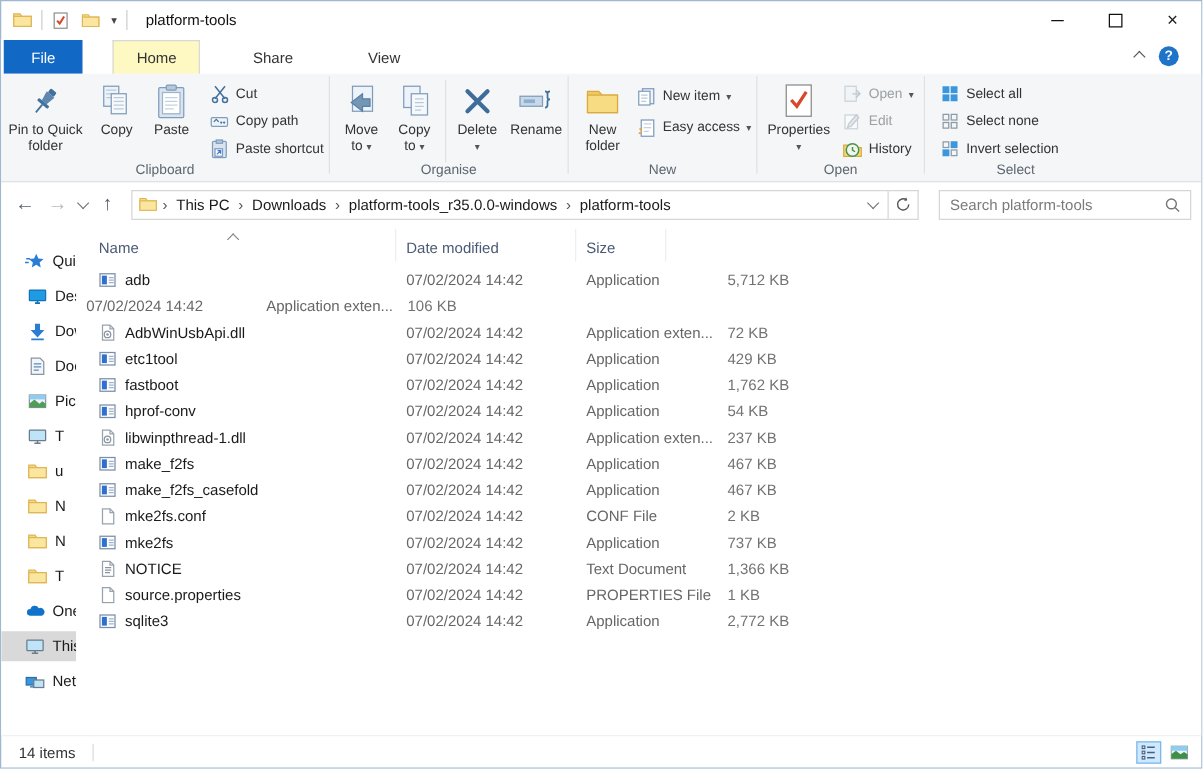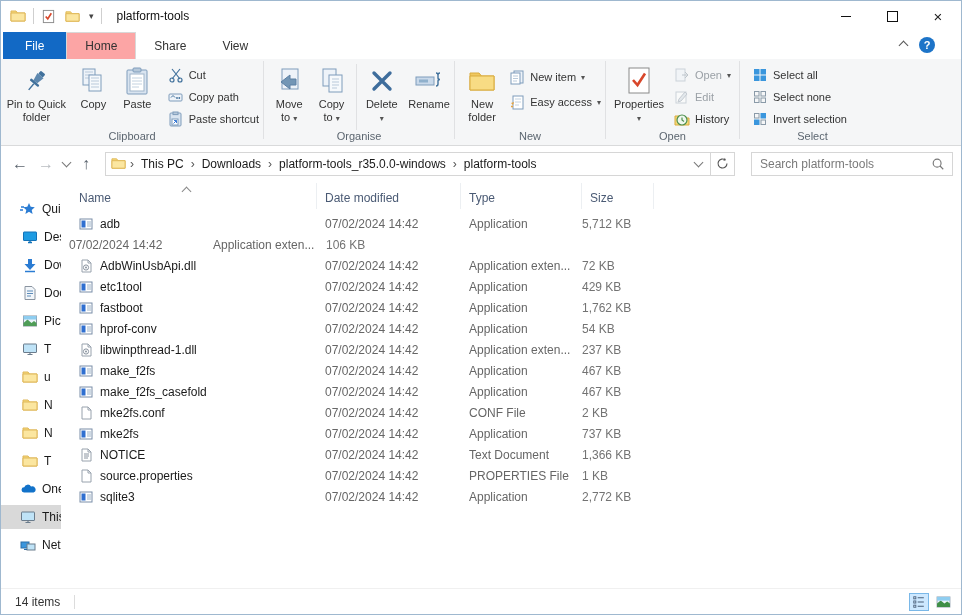--- a/index.html
+++ b/index.html
@@ -11,24 +11,24 @@
   .tbsep{width:1px;height:16px;background:#cfcfcf;margin:0 7px;}
   .qat{display:flex;align-items:center;gap:9px;}
   .qat .dd{font-size:9px;color:#444;}
   .title-text{margin-left:8px;color:#111;}
   .wctrls{margin-left:auto;display:flex;height:30px;}
   .wbtn{width:46px;height:30px;display:flex;align-items:center;justify-content:center;color:#222;}
   .ico-min{width:10px;height:1px;background:#111;display:block;}
   .ico-max{width:9px;height:9px;border:1px solid #111;display:block;}
   .ico-close{font-size:15px;line-height:1;}
   
-  .tabrow{position:absolute;top:30px;left:0;right:12px;height:28px;display:flex;align-items:flex-end;background:#fff;}
+  .tabrow{position:absolute;top:30px;left:0;right:4px;height:28px;display:flex;align-items:flex-end;background:#fff;gap:24px;}
   .tab{padding:0 18px;height:27px;display:flex;align-items:center;color:#333;}
   .tab-file{background:#1269c5;color:#fff;height:27px;margin-left:2px;padding:0 22px;}
-  .tab-active{background:#fca5a5;border:1px solid #d8d8d8;border-bottom:none;height:26px;}
+  .tab-active{background:#fef9c3;border:1px solid #d8d8d8;border-bottom:none;height:26px;}
   .tab-tools{margin-left:auto;display:flex;align-items:center;gap:12px;margin-right:14px;margin-bottom:6px;}
   .chev{display:inline-block;width:6px;height:6px;border-right:1.5px solid #555;border-bottom:1.5px solid #555;}
   .chev-up{transform:rotate(-135deg);margin-top:3px;}
   .chev-dn{transform:rotate(45deg);margin-bottom:2px;}
   .helpq{width:16px;height:16px;border-radius:50%;background:#1d74c8;color:#fff;font-weight:bold;font-size:11px;display:flex;align-items:center;justify-content:center;}
   
   .ribbon{position:absolute;top:58px;left:0;right:0;height:87px;background:#f5f6f7;border-bottom:1px solid #d9dadb;box-sizing:border-box;display:flex;}
   .rgroup{position:relative;display:flex;flex-direction:column;height:100%;}
   .rgroup .gbody{display:flex;flex:1;align-items:flex-start;padding-top:3px;}
   .glabel{text-align:center;color:#5c6670;font-size:11px;padding-bottom:3px;}
@@ -569,21 +569,20 @@
             </svg>
           </span>
           <span>Network</span>
         </div>
       </div>
     <div class="main">
       <div class="hdr">
         <span class="sortcaret"><span class="chev chev-up"></span></span>
         <div class="hcell h-name">Name</div>
         <div class="hcell h-date">Date modified</div>
-        <div class="hcell h-type">Type</div>
         <div class="hcell h-size">Size</div>
       </div>
       <div class="rows" id="rows">
           <div class="row">
             <span class="c-name">
               <span class="fic">
                 <svg width="14" height="14" viewBox="0 0 14 14">
                   <rect x="1" y="2" width="12" height="10" fill="#fff" stroke="#7a8ea8"></rect>
                   <rect x="2.5" y="3.5" width="4" height="7" fill="#2f6fd0"></rect>
                   <path d="M8 5h4M8 7h4M8 9h4" stroke="#9db3c8"></path>

